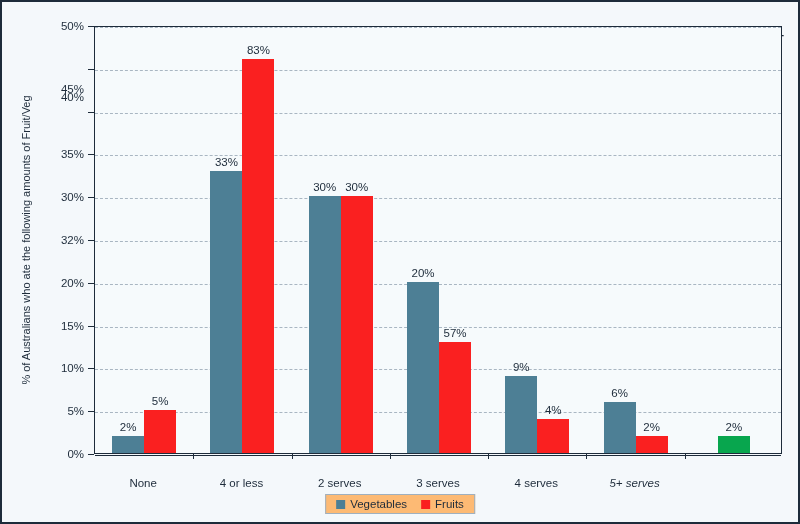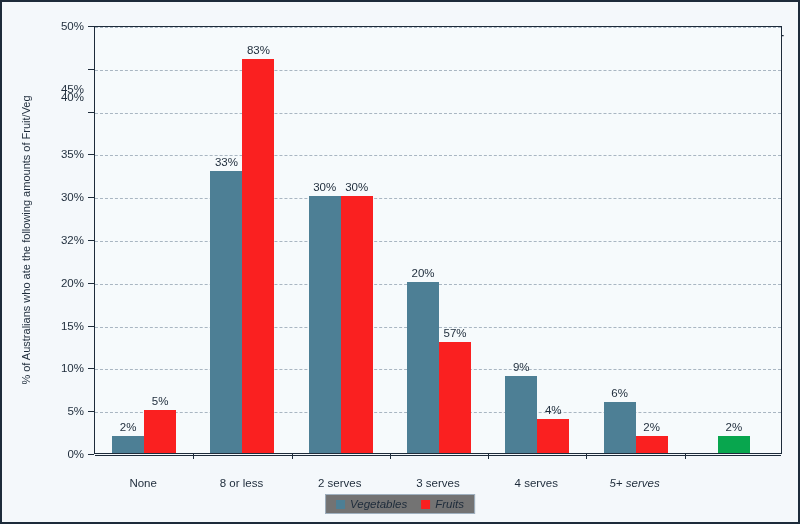--- a/index.html
+++ b/index.html
@@ -148,23 +148,22 @@
   
   #legend {
     position: absolute;
     left: 50%;
     transform: translateX(-50%);
     top: 492px;
     display: flex;
     align-items: center;
     gap: 14px;
     padding: 3px 10px;
-    background: #737373;
+    background: #fdba74;
     border: 1px solid #9fb0bf;
-    font-style: italic;
   }
   .legend-item {
     display: flex;
     align-items: center;
     gap: 5px;
   }
   .legend-swatch {
     width: 9px;
     height: 9px;
     display: inline-block;
@@ -258,21 +257,21 @@
       <div class="y-tick-label" style="top: 95px;">40%</div>
       <div class="y-tick-mark" style="top: 109.6px;"></div>
       <div class="y-tick-label" style="top: 66.8px; margin-top: 20px;">45%</div>
       <div class="y-tick-mark" style="top: 66.8px;"></div>
       <div class="y-tick-label" style="top: 24px;">50%</div>
       <div class="y-tick-mark" style="top: 24px;"></div>
     </div>
 
   <div id="x-labels">
       <div class="x-label" style="left: 0px; width: 98.2857px;">None</div>
-      <div class="x-label" style="left: 98.2857px; width: 98.2857px;">8 or less</div>
+      <div class="x-label" style="left: 98.2857px; width: 98.2857px;">4 or less</div>
       <div class="x-label" style="left: 196.571px; width: 98.2857px;">2 serves</div>
       <div class="x-label" style="left: 294.857px; width: 98.2857px;">3 serves</div>
       <div class="x-label" style="left: 393.143px; width: 98.2857px;">4 serves</div>
       <div class="x-label" style="left: 491.429px; width: 98.2857px; font-style: italic;">5+ serves</div>
     </div>
 
   <div id="legend">
       <div class="legend-item">
         <span class="legend-swatch" style="background: rgb(77, 127, 149);"></span>
         <span class="legend-text">Vegetables</span>

